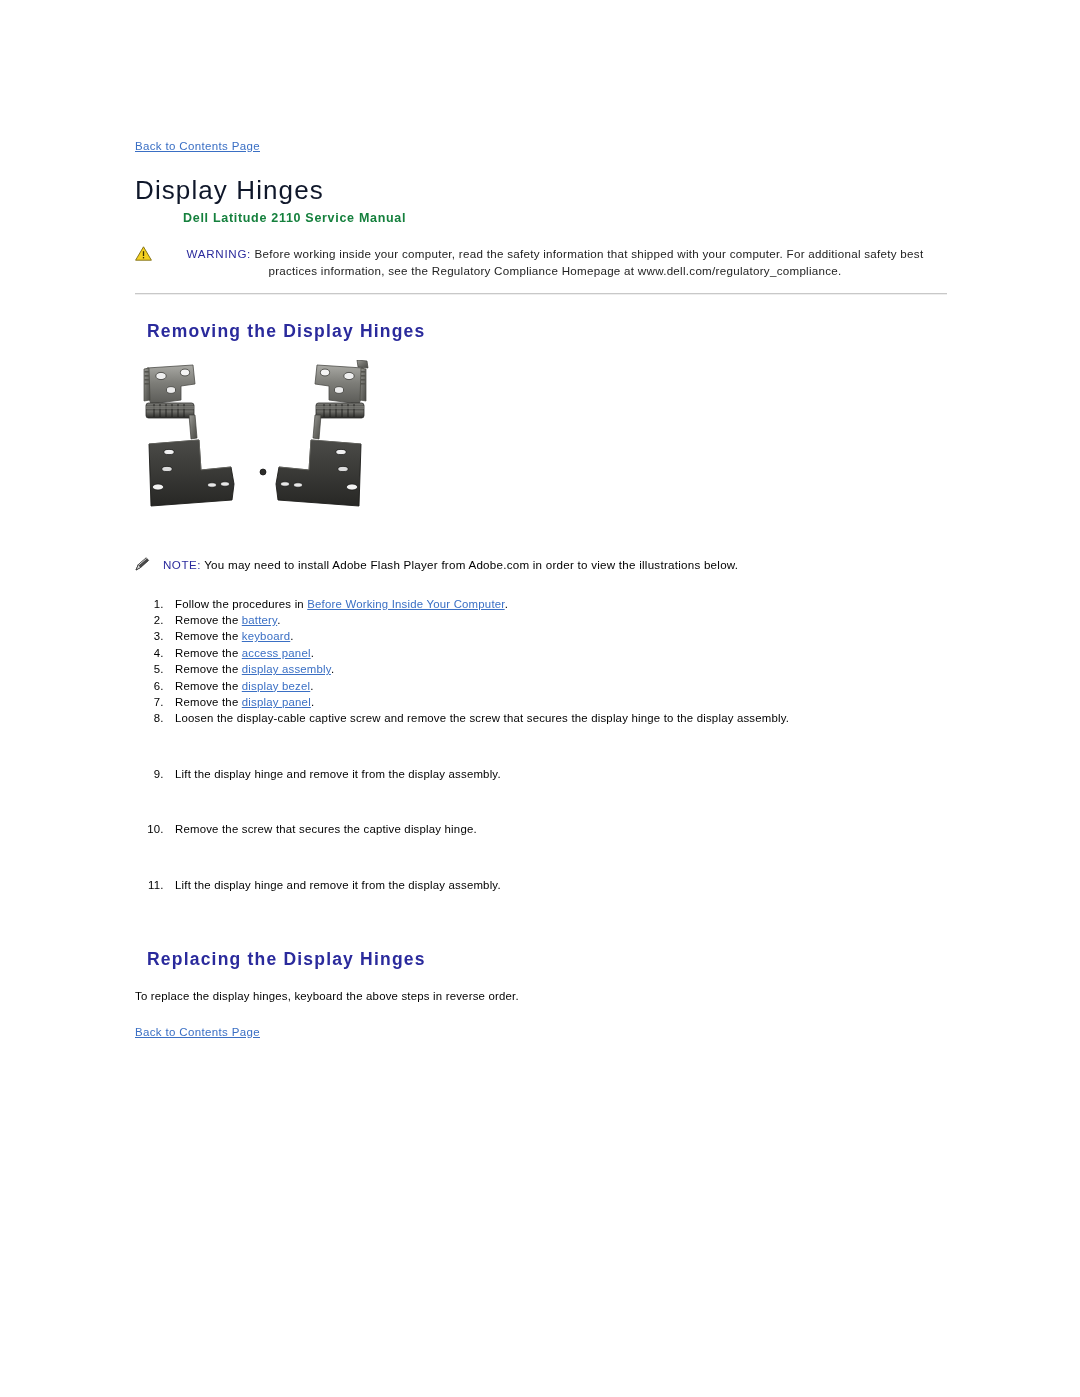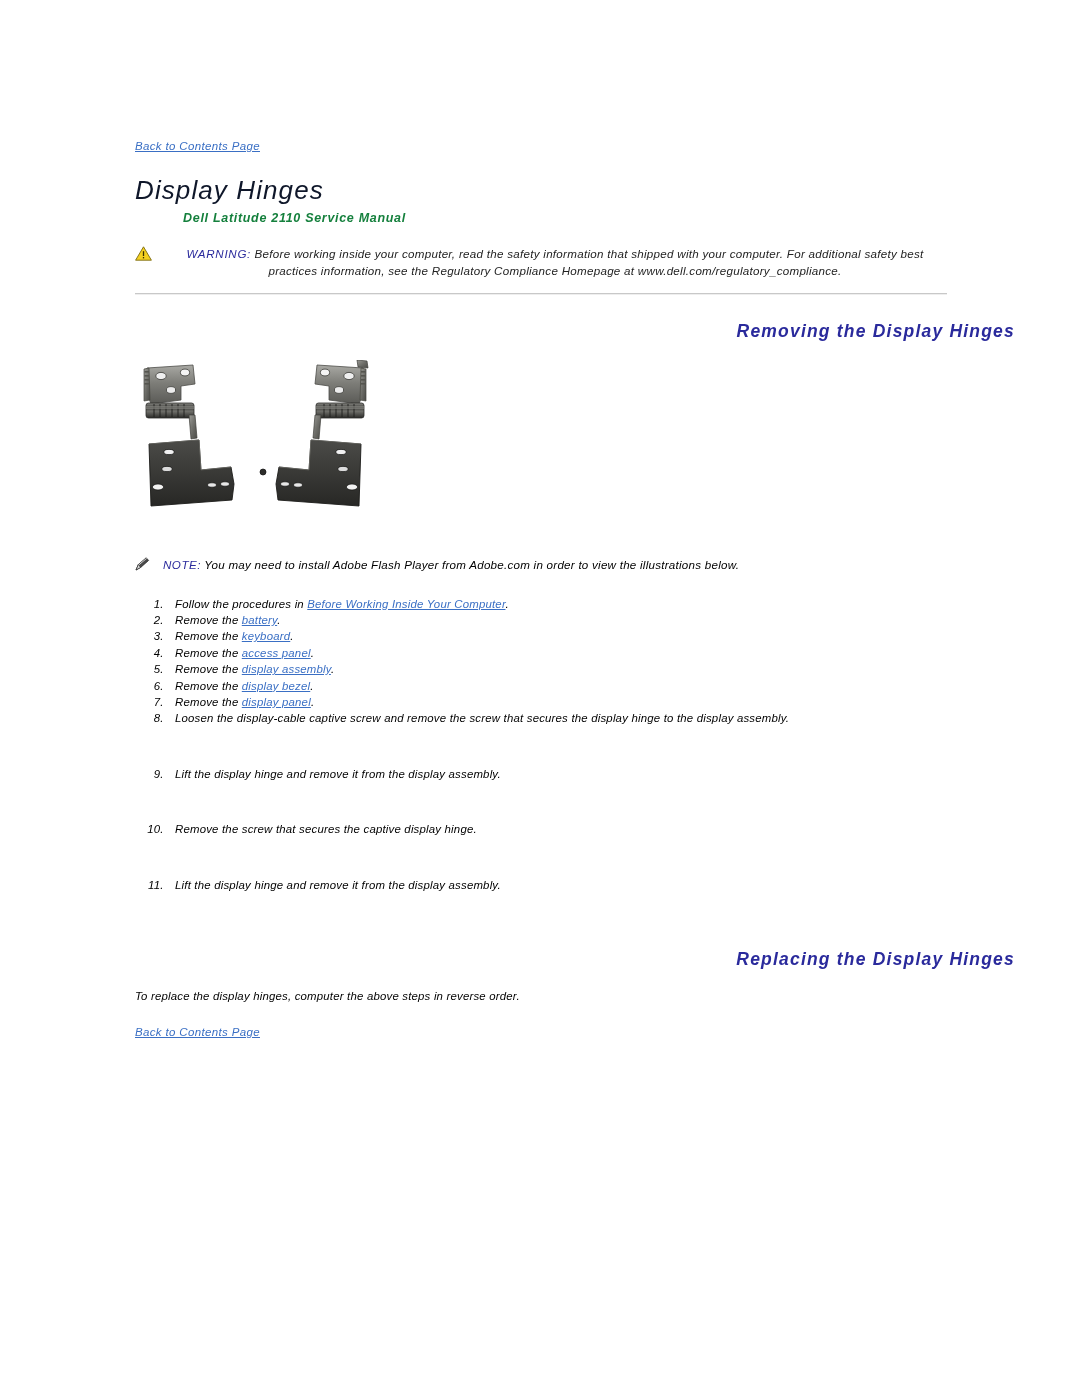--- a/index.html
+++ b/index.html
@@ -15,21 +15,20 @@
     font-family: "Liberation Sans", sans-serif;
     color: #000000;
     overflow: hidden;
   }
   .page {
     position: absolute;
     left: 0;
     top: 0;
     width: 998px;
     height: 1397px;
-    font-style: italic;
   }
   .content {
     position: absolute;
     left: 135px;
     top: 136px;
     width: 880px;
   }
 
   a.doc-link,
   .doclink {
@@ -100,21 +99,20 @@
     background: #c8c8c8;
     border-bottom: 1px solid #eeeeee;
   }
 
   h2.section-title {
     font-size: 17.5px;
     font-weight: bold;
     color: #2a2a9c;
     letter-spacing: 1.2px;
     margin: 26px 0 0 12px;
-    text-align: right;
   }
 
   .figure {
     margin-top: 18px;
     width: 240px;
     height: 168px;
     position: relative;
   }
 
   .note-row {
@@ -320,20 +318,20 @@
       <li><span>Remove the </span><a class="doclink" href="#">display panel</a><span>.</span></li>
       <li><span>Loosen the display-cable captive screw and remove the screw that secures the display hinge to the display assembly.</span></li>
       <li class="gap"><span>Lift the display hinge and remove it from the display assembly.</span></li>
       <li class="gap"><span>Remove the screw that secures the captive display hinge.</span></li>
       <li class="gap-last"><span>Lift the display hinge and remove it from the display assembly.</span></li>
     </ol>
 
     
     <h2 class="section-title" style="margin-top:58px;">Replacing the Display Hinges</h2>
 
-    <div class="para">To replace the display hinges, computer the above steps in reverse order.</div>
+    <div class="para">To replace the display hinges, keyboard the above steps in reverse order.</div>
 
     <div class="bottom-link">
       <a class="top-link" href="#">Back to Contents Page</a>
     </div>
 
   </div>
 </div>
 
 </body></html>

